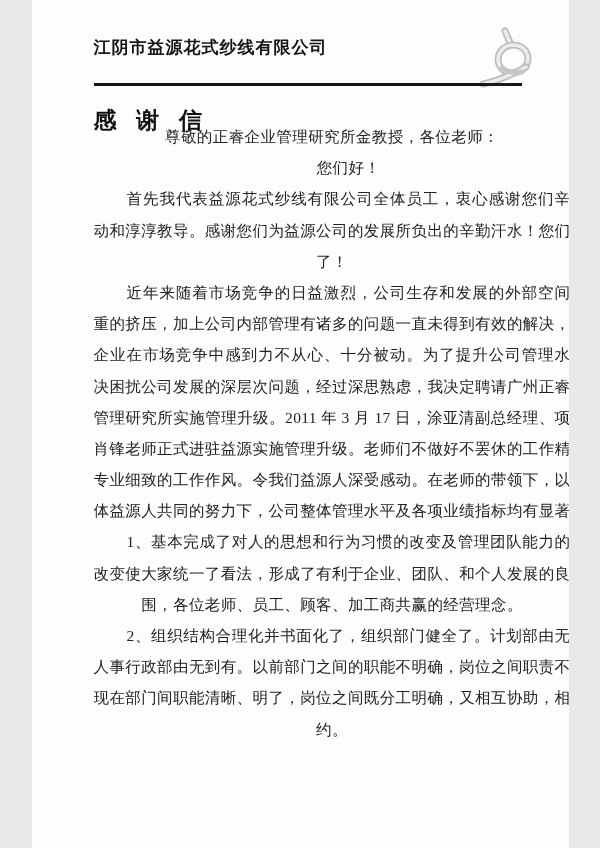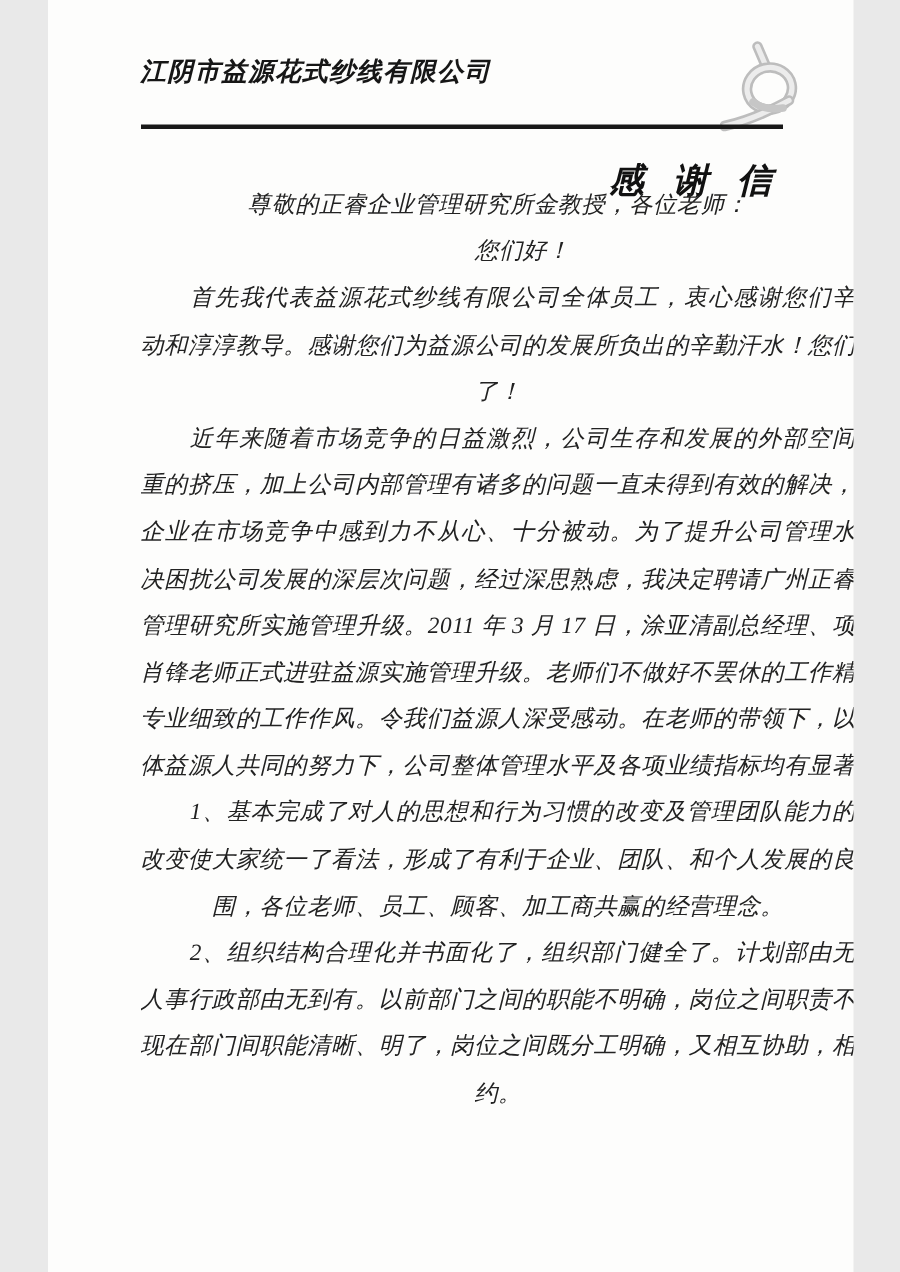--- a/index.html
+++ b/index.html
@@ -7,21 +7,20 @@
     background:#e9e9e9;
     font-family:"Liberation Serif","DejaVu Serif",serif;
   }
   .page{
     position:relative;
     width:537px;height:848px;
     margin:0 auto;
     background:#fdfdfc;
     color:#1f1f1f;
     overflow:hidden;
-    font-style:italic;
   }
   
   .company-name{
     position:absolute;left:62px;top:36px;
     font-size:17px;font-weight:bold;
     letter-spacing:1px;color:#161616;
     white-space:nowrap;
   }
   .logo{
     position:absolute;left:448px;top:26px;
@@ -29,21 +28,21 @@
   }
   .rule{
     position:absolute;left:62px;top:83px;
     width:428px;height:2.5px;
     background:#181818;
   }
   
   .letter-title{
     position:absolute;left:62px;top:90px;
     width:428px;
-    text-align:right;
+    text-align:left;
     font-size:23px;font-weight:bold;
     letter-spacing:7px;color:#111;
     white-space:nowrap;
   }
   
   .letter-body{
     position:absolute;left:62px;top:121px;
     width:477px;
     font-size:15.5px;
     color:#222;

